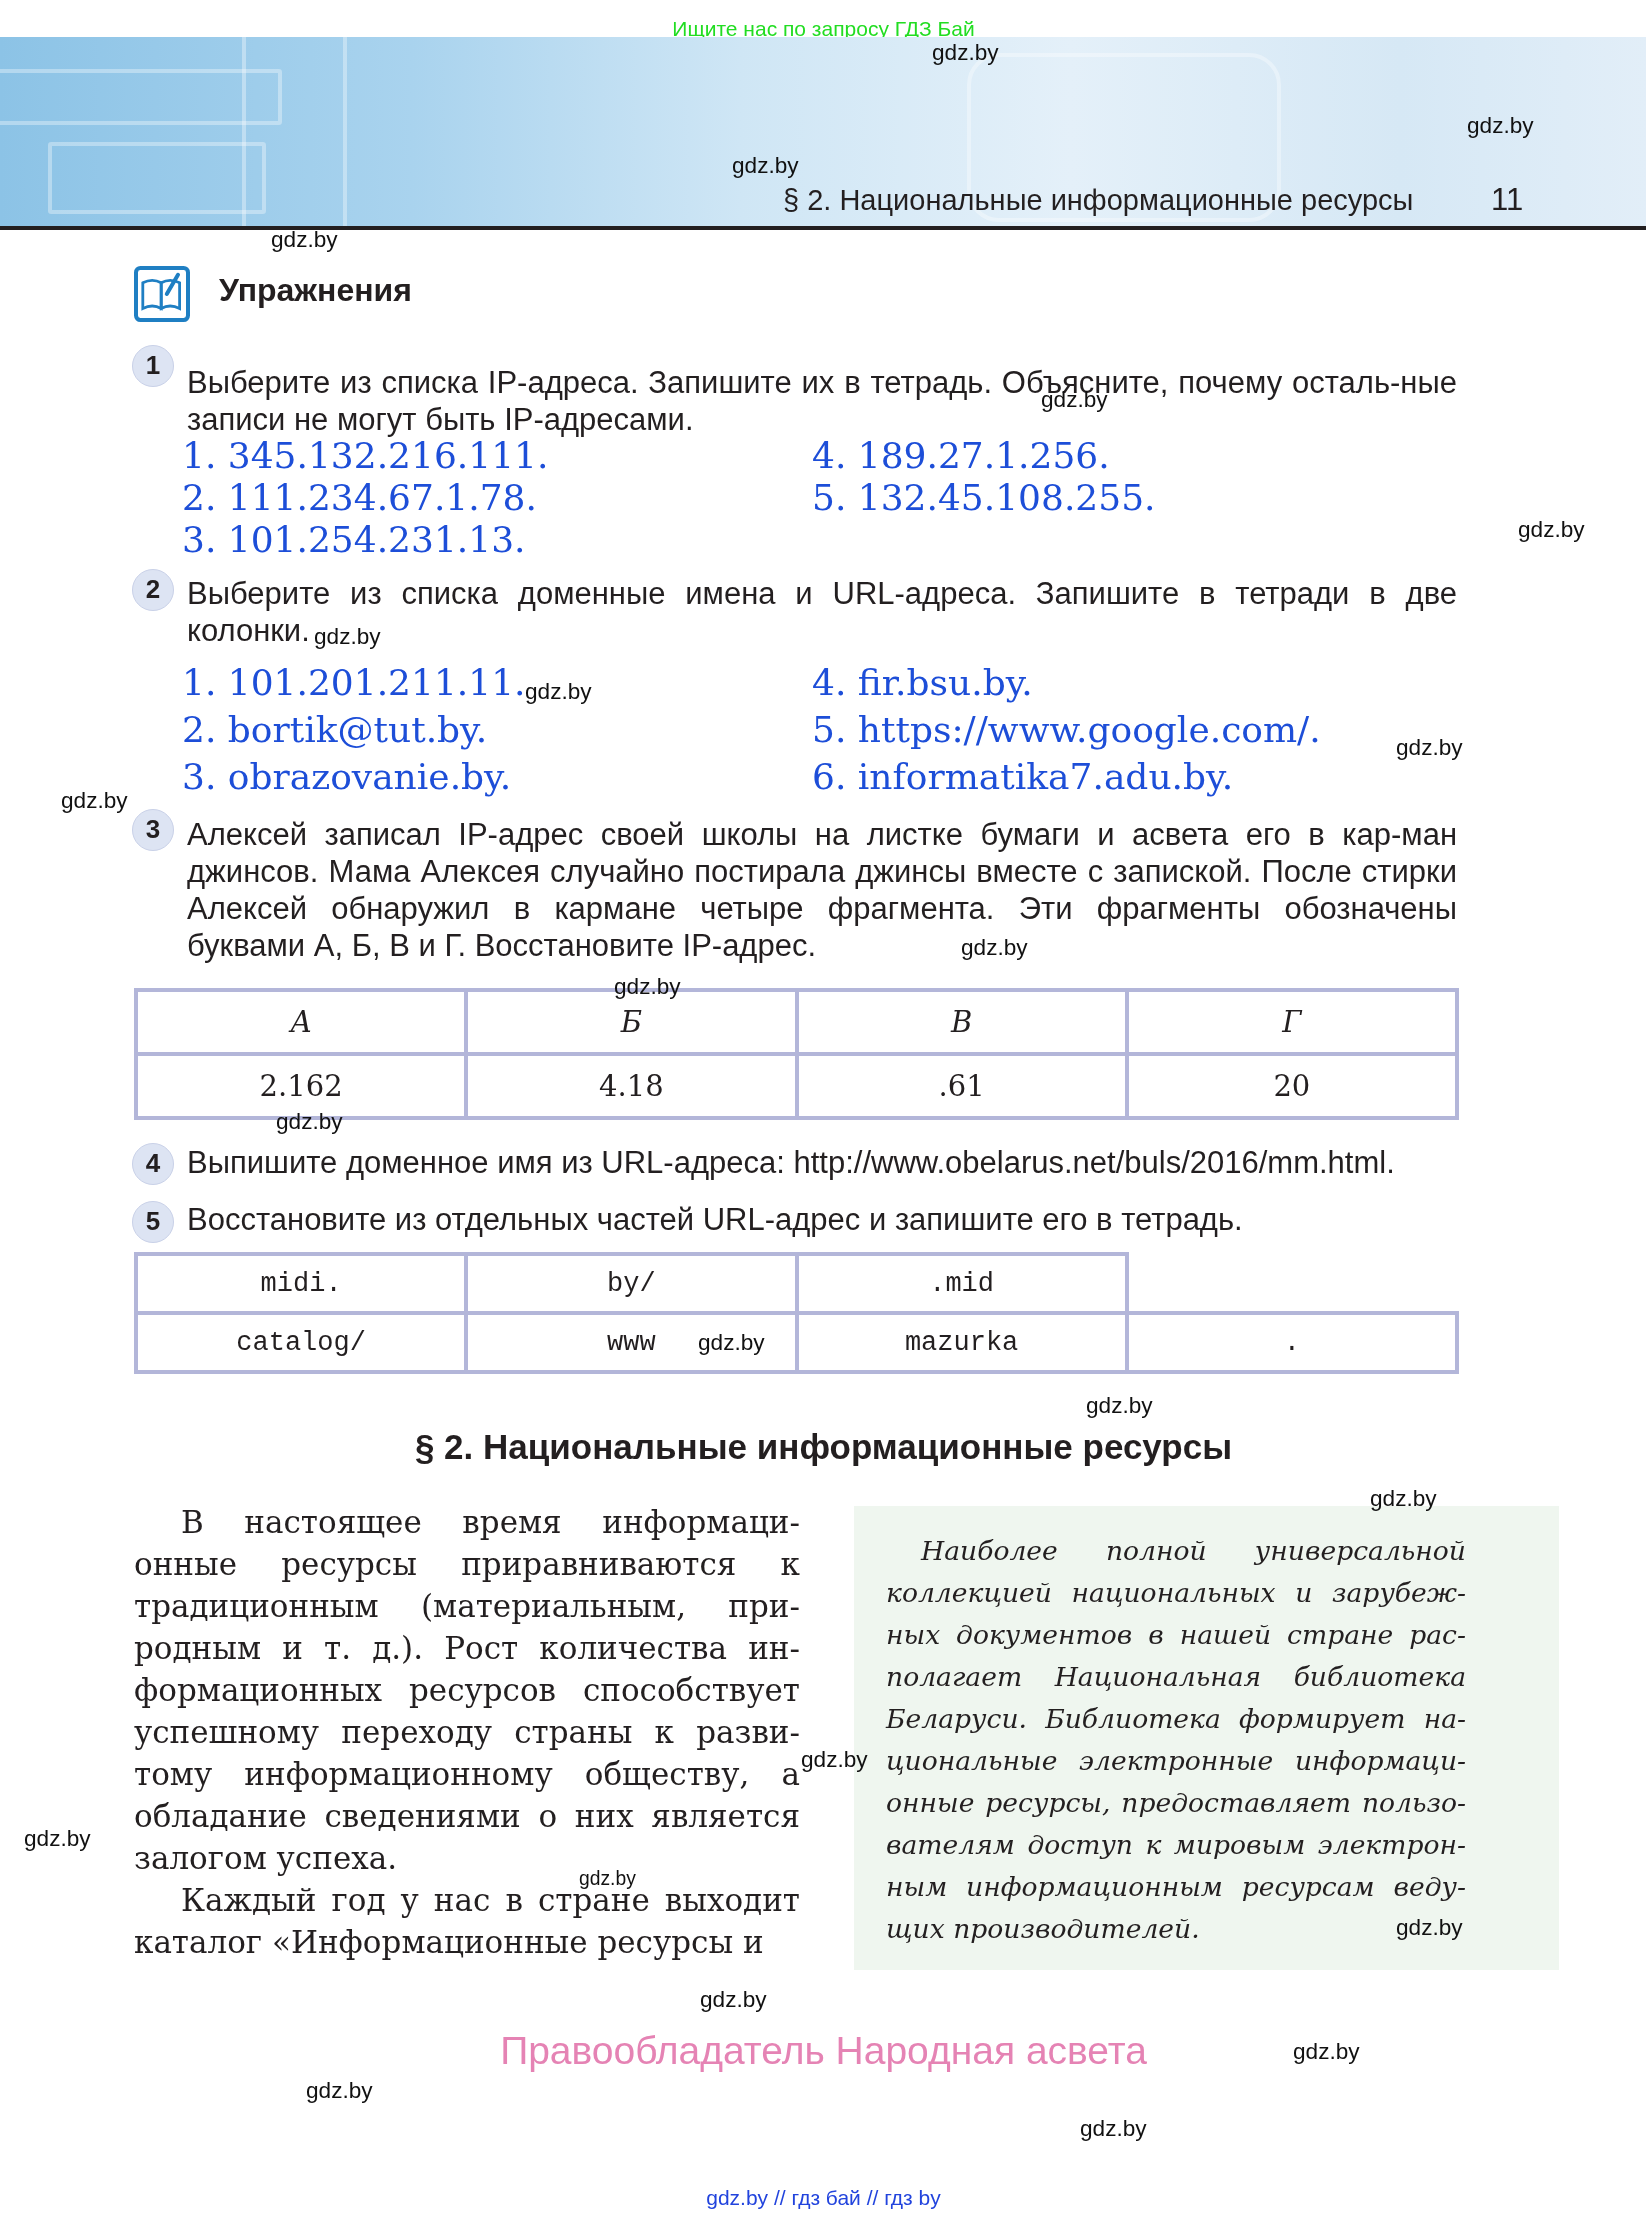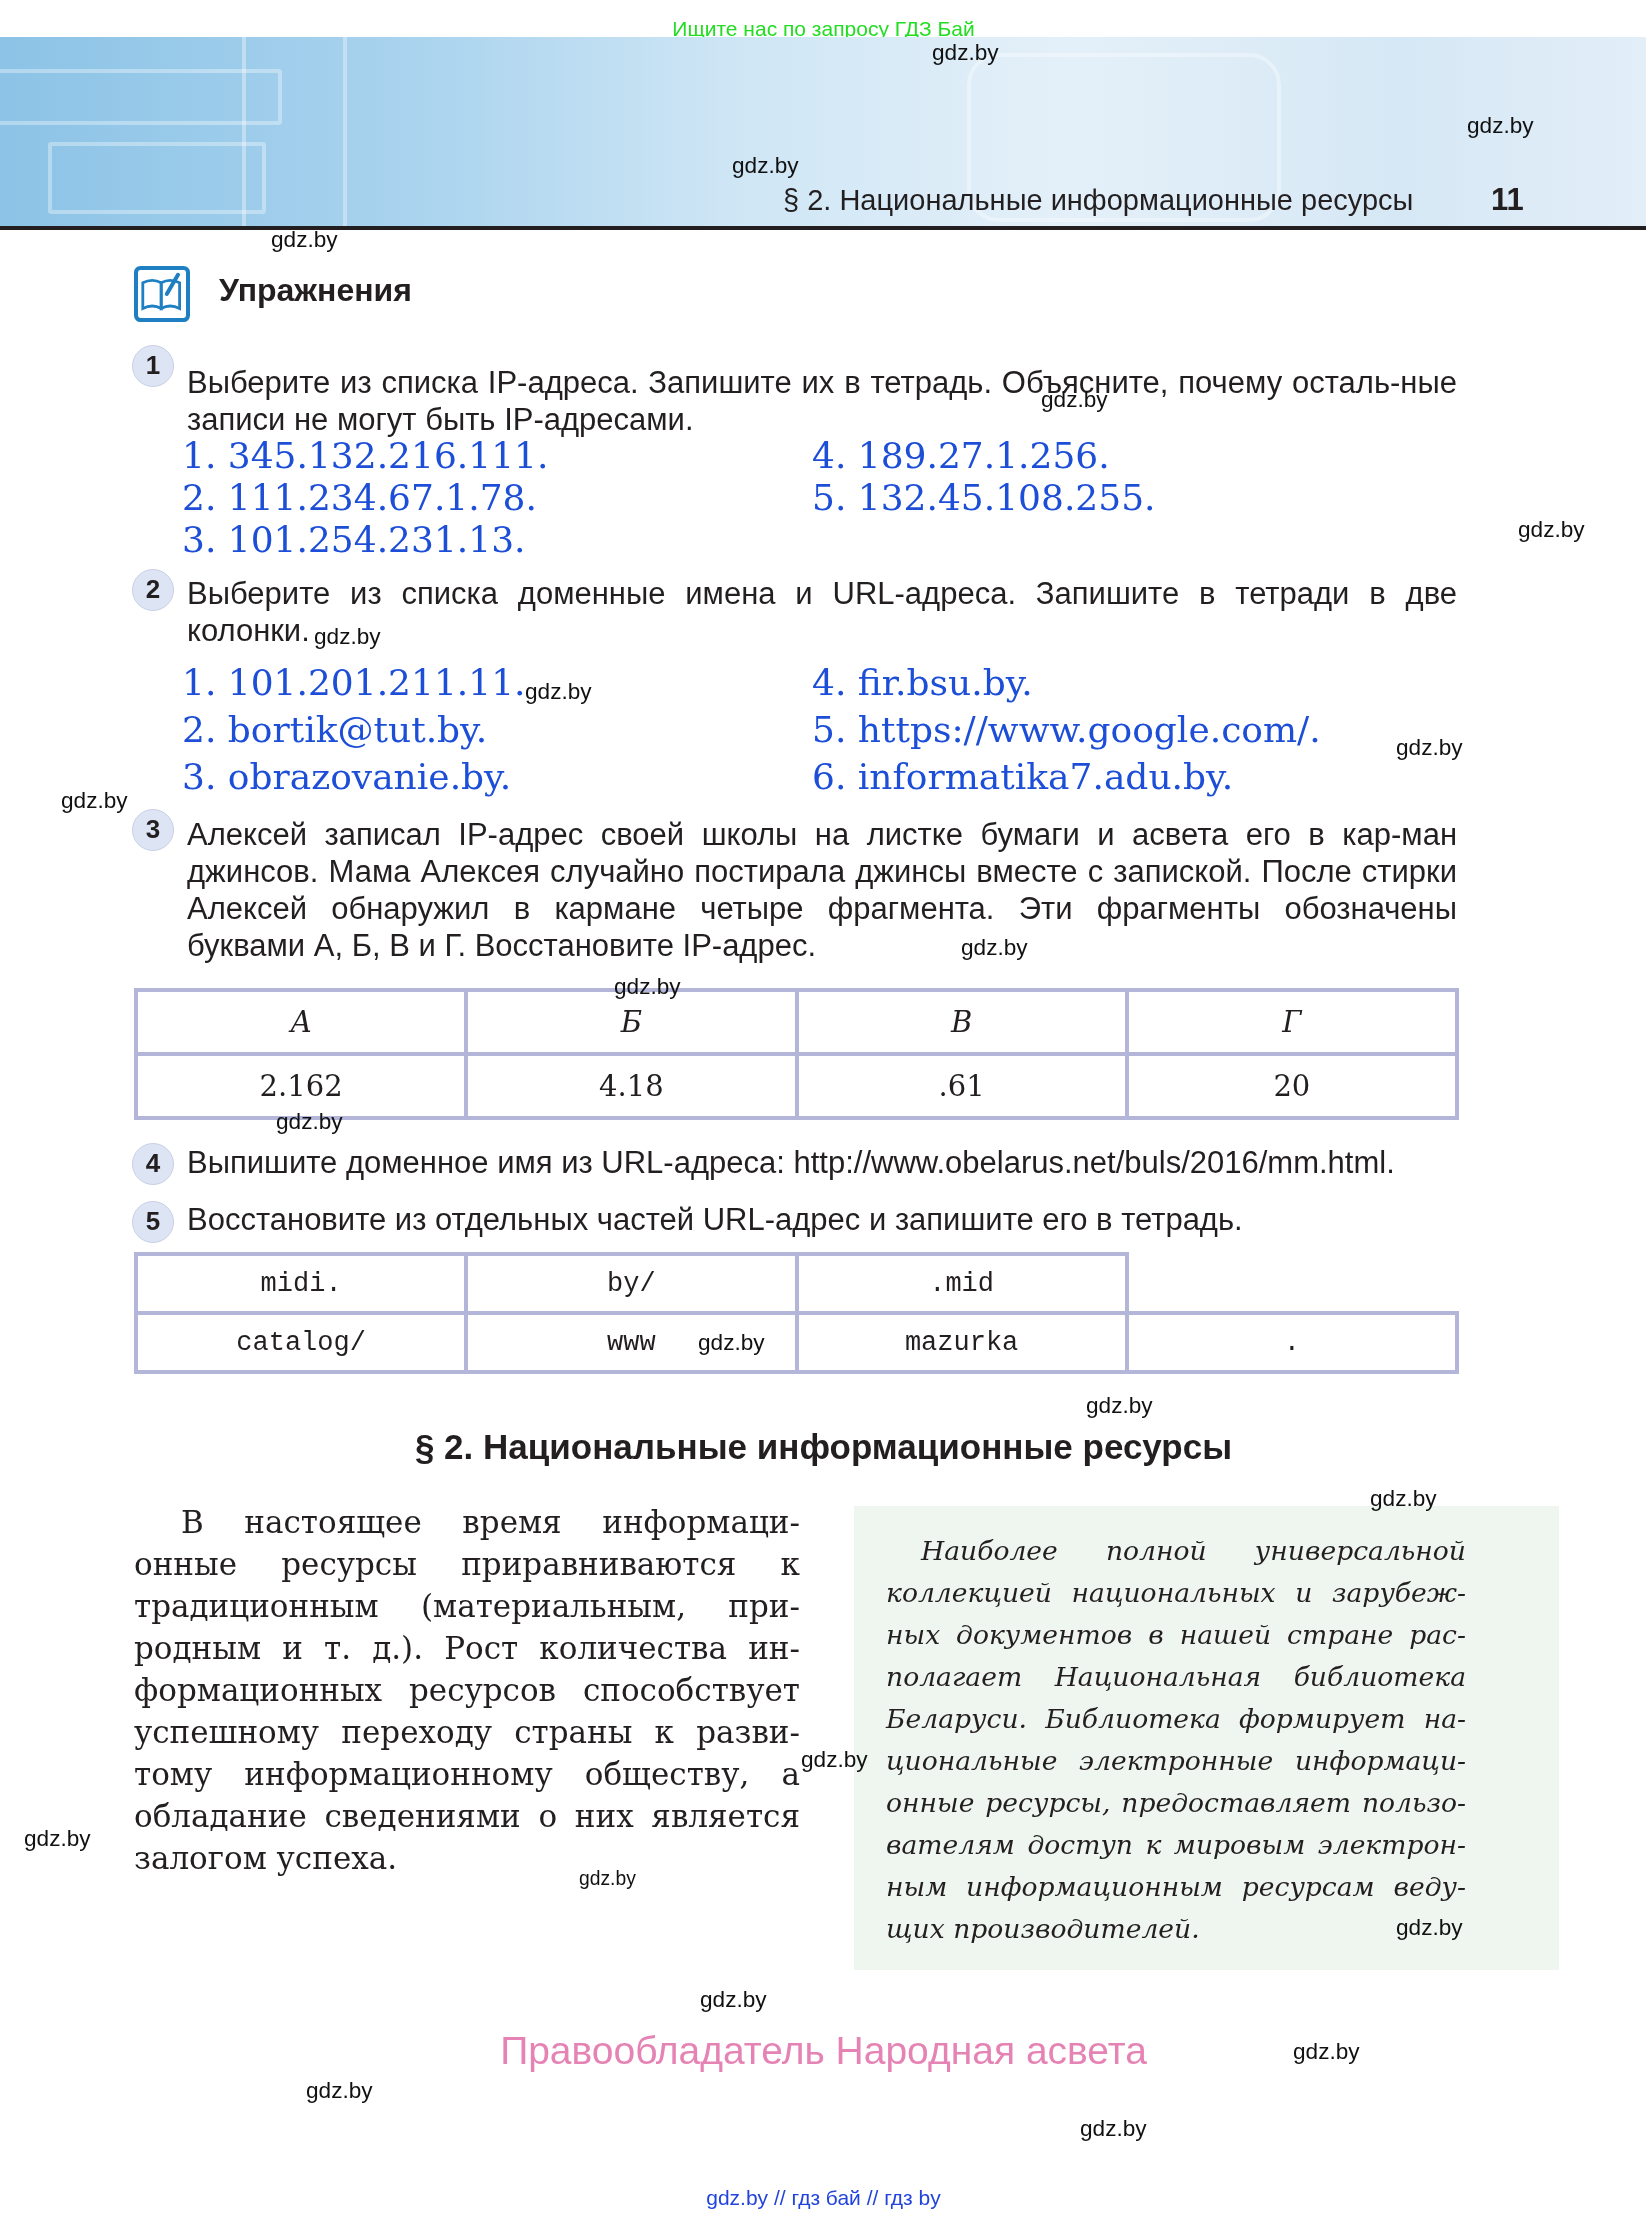--- a/index.html
+++ b/index.html
@@ -5,21 +5,21 @@
   html, body { margin:0; padding:0; }
   body { width:1647px; height:2216px; position:relative; background:#ffffff; overflow:hidden;
          font-family:"Liberation Sans", sans-serif; color:#231f20; }
   .abs { position:absolute; }
   .topnote { left:0; width:1647px; top:17px; text-align:center; color:#22dd22; font-size:21px; }
   .banner { left:0; top:37px; width:1647px; height:192px;
             background: linear-gradient(90deg, #8cc3e6 0%, #a9d3ee 25%, #cfe6f5 45%, #e4f0f9 65%, #d6e8f5 85%, #e2eef8 100%); overflow:hidden; }
   .banner .trace { position:absolute; border:4.8px solid rgba(255,255,255,0.35); border-radius:3.2px; }
   .banner-rule { left:0; top:226px; width:1647px; height:4px; background:#231f20; }
   .running-head { left:783px; top:184px; font-size:29px; color:#231f20; }
-  .page-num { left:1491px; top:182px; font-size:31px; font-weight:bold; color:#231f20; }
+  .page-num { left:1491px; top:182px; font-size:31px; font-weight:normal; color:#231f20; }
   .wm { position:absolute; font-size:22.6px; color:#111; font-family:"Liberation Sans", sans-serif; }
   .ex-icon { left:134px; top:266px; width:56px; height:56px; border:4px solid #1f7fc3; border-radius:6.4px; box-sizing:border-box; }
   .ex-title { left:219px; top:272px; font-size:32px; font-weight:bold; }
   .num-badge { position:absolute; width:42px; height:42px; border-radius:50%; background:#dde4f3; border:1.6px solid #c9d1e8;
                box-sizing:border-box; font-weight:bold; font-size:26px; text-align:center; line-height:39px; color:#231f20; }
   .task { position:absolute; font-size:31px; line-height:37px; color:#231f20; text-align:justify; }
   .serif-item { position:absolute; font-family:"DejaVu Serif", serif; font-size:36px; color:#1d4ed8; }
   table.grid { position:absolute; border-collapse:collapse; }
   table.grid td { border:4px solid #b3b6d9; text-align:center; color:#231f20; }
   .t3 td { width:322px; height:58px; font-family:"DejaVu Serif", serif; font-size:29px; }
@@ -114,20 +114,21 @@
     <td>mazurka</td>
     <td>.</td>
   </tr>
 </tbody>
   </table>
 
 <div class="abs sec-title">§ 2. Национальные информационные ресурсы</div>
 
 <div class="abs body-text">
   <p>В настоящее время информаци-онные ресурсы приравниваются к традиционным (материальным, при-родным и т. д.). Рост количества ин-формационных ресурсов способствует успешному переходу страны к разви-тому информационному обществу, а обладание сведениями о них является залогом успеха.</p>
+  <p>Каждый год у нас в стране выходит каталог «Информационные ресурсы и</p>
 </div>
 
 <div class="abs sidebar">
   <div class="sidebar-text">
     <p>Наиболее полной универсальной коллекцией национальных и зарубеж-ных документов в нашей стране рас-полагает Национальная библиотека Беларуси. Библиотека формирует на-циональные электронные информаци-онные ресурсы, предоставляет пользо-вателям доступ к мировым электрон-ным информационным ресурсам веду-щих производителей.</p>
   </div>
 </div>
 
 <div class="abs rights">Правообладатель Народная асвета</div>
 

